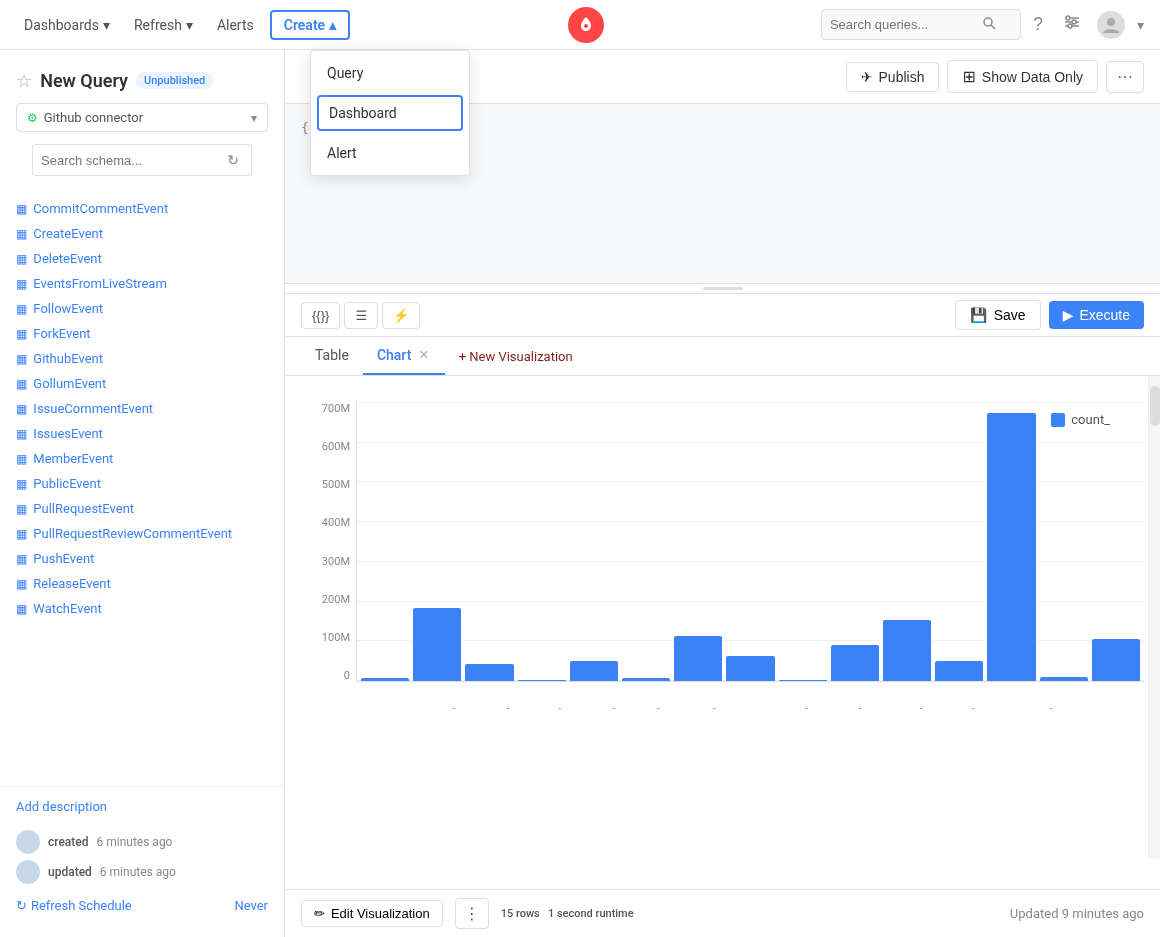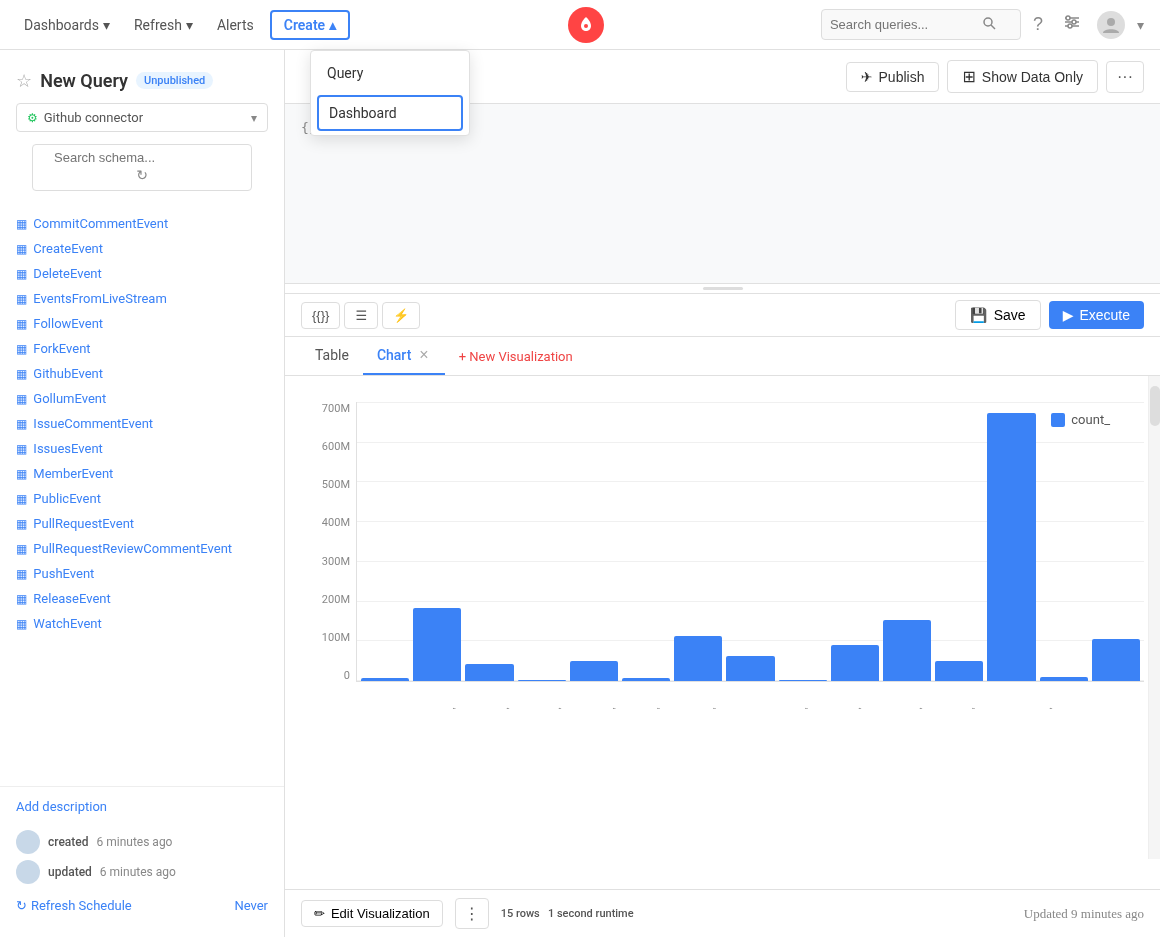--- a/index.html
+++ b/index.html
@@ -28,21 +28,21 @@
     .sidebar { width: 285px; background: #fff; border-right: 1px solid #e0e0e0; display: flex; flex-direction: column; padding: 12px 0; overflow-y: auto; flex-shrink: 0; }
     .sidebar-header { padding: 8px 16px; }
     .query-title-row { display: flex; align-items: center; gap: 8px; margin-bottom: 12px; }
     .star-icon { color: #aaa; cursor: pointer; font-size: 18px; }
     .query-title { font-size: 18px; font-weight: 600; color: #333; }
     .badge-unpublished { background: #e8f4ff; color: #3b82f6; font-size: 11px; padding: 2px 8px; border-radius: 12px; font-weight: 500; }
     .connector-select { display: flex; align-items: center; border: 1px solid #ddd; border-radius: 4px; padding: 6px 10px; cursor: pointer; color: #555; font-size: 13px; gap: 6px; margin-bottom: 12px; }
     .connector-icon { color: #22c55e; font-size: 12px; }
     .connector-label { flex: 1; }
     .connector-chevron { color: #888; font-size: 12px; }
-    .schema-search { display: flex; align-items: center; border: 1px solid #ddd; border-radius: 4px; padding: 5px 8px; margin: 0 16px 12px; flex-direction: column; }
+    .schema-search { display: flex; align-items: center; border: 1px solid #ddd; border-radius: 4px; padding: 5px 8px; margin: 0 16px 12px; }
     .schema-search input { border: none; outline: none; font-size: 13px; flex: 1; color: #555; }
     .schema-refresh { background: none; border: none; cursor: pointer; color: #888; padding: 2px 4px; font-size: 14px; }
     .table-list { flex: 1; overflow-y: auto; }
     .table-item { display: flex; align-items: center; gap: 6px; padding: 5px 16px; cursor: pointer; font-size: 13px; color: #3b82f6; }
     .sidebar-footer { padding: 12px 16px; border-top: 1px solid #eee; margin-top: auto; }
     .add-desc { color: #3b82f6; font-size: 13px; cursor: pointer; margin-bottom: 16px; }
     .user-row { display: flex; align-items: center; gap: 8px; margin-bottom: 6px; }
     .user-avatar-sm { width: 24px; height: 24px; background: #ddd; border-radius: 50%; }
     .time-text { font-size: 12px; color: #888; }
     .time-label { font-size: 12px; color: #555; font-weight: 500; }
@@ -70,37 +70,37 @@
     .btn-save { background: #fff; border: 1px solid #ddd; border-radius: 4px; padding: 6px 14px; cursor: pointer; font-size: 14px; display: flex; align-items: center; gap: 6px; }
     .btn-execute { background: #3b82f6; border: none; border-radius: 4px; padding: 6px 14px; cursor: pointer; font-size: 14px; color: #fff; display: flex; align-items: center; gap: 6px; }
     .drag-handle { display: flex; justify-content: center; padding: 3px 0; background: #fff; border-bottom: 1px solid #e0e0e0; }
     .drag-handle-line { width: 40px; height: 3px; background: #ddd; border-radius: 2px; }
 
     
     .tabs-bar { display: flex; align-items: center; padding: 0 16px; border-bottom: 1px solid #e0e0e0; background: #fff; }
     .tab { padding: 10px 14px; cursor: pointer; font-size: 14px; color: #555; border-bottom: 2px solid transparent; display: flex; align-items: center; gap: 6px; }
     .tab.active { color: #3b82f6; border-bottom: 2px solid #3b82f6; font-weight: 500; }
     .tab-close { background: none; border: none; cursor: pointer; color: #aaa; font-size: 16px; line-height: 1; padding: 0 2px; }
-    .tab-new { color: #ef4444; font-size: 13px; cursor: pointer; padding: 10px 14px; display: flex; align-items: center; gap: 4px; }
+    .tab-new { color: #7f1d1d; font-size: 13px; cursor: pointer; padding: 10px 14px; display: flex; align-items: center; gap: 4px; }
 
     
     .chart-area { flex: 1; overflow: hidden; position: relative; display: flex; flex-direction: column; }
     .chart-container { flex: 1; overflow: auto; position: relative; padding: 16px 0; }
     .chart-inner { padding: 0 16px; position: relative; }
     .legend { position: absolute; top: 10px; right: 50px; display: flex; align-items: center; gap: 6px; }
     .legend-box { width: 14px; height: 14px; background: #3b82f6; border-radius: 2px; }
     .legend-label { font-size: 13px; color: #555; }
 
     
     .chart-footer { display: flex; align-items: center; padding: 8px 16px; border-top: 1px solid #e0e0e0; background: #fff; justify-content: space-between; }
     .footer-left { display: flex; align-items: center; gap: 12px; }
     .btn-edit-viz { display: flex; align-items: center; gap: 6px; background: #fff; border: 1px solid #ddd; border-radius: 4px; padding: 5px 12px; cursor: pointer; font-size: 13px; }
     .footer-meta { font-size: 11px; color: #555; }
     .footer-meta span { font-weight: 500; }
-    .footer-time { font-size: 13px; color: #888; font-family: Liberation Serif, serif; }
+    .footer-time { font-size: 13px; color: #888; }
     .dropdown-menu { position: absolute; top: 50px; left: 310px; background: #fff; border: 1px solid #e0e0e0; border-radius: 4px; box-shadow: 0 4px 16px rgba(0,0,0,0.12); width: 160px; z-index: 300; }
     .dropdown-item { padding: 10px 16px; cursor: pointer; font-size: 14px; color: #333; display: flex; align-items: center; }
     .dropdown-item.highlighted { border: 2px solid #3b82f6; border-radius: 4px; margin: 4px 6px; padding: 8px 10px; color: #333; }
     .dropdown-item-first { padding: 10px 16px; margin-top: 4px; }
     .dropdown-item-last { padding: 10px 16px; margin-bottom: 4px; }
   </style>
 </head>
 <body>
 
 <nav class="top-nav">
@@ -161,20 +161,23 @@
   </div>
 </nav>
 
 <div class="dropdown-menu">
   <div class="dropdown-item dropdown-item-first">
     <span>Query</span>
   </div>
   <div class="dropdown-item highlighted">
     <span>Dashboard</span>
   </div>
+  <div class="dropdown-item dropdown-item-last">
+    <span>Alert</span>
+  </div>
 </div>
 
 <div class="main-layout">
 
   <aside class="sidebar">
     <div class="sidebar-header">
       <div class="query-title-row">
         <span class="star-icon">☆</span>
         <span class="query-title">New Query</span>
         <span class="badge-unpublished">Unpublished</span>

